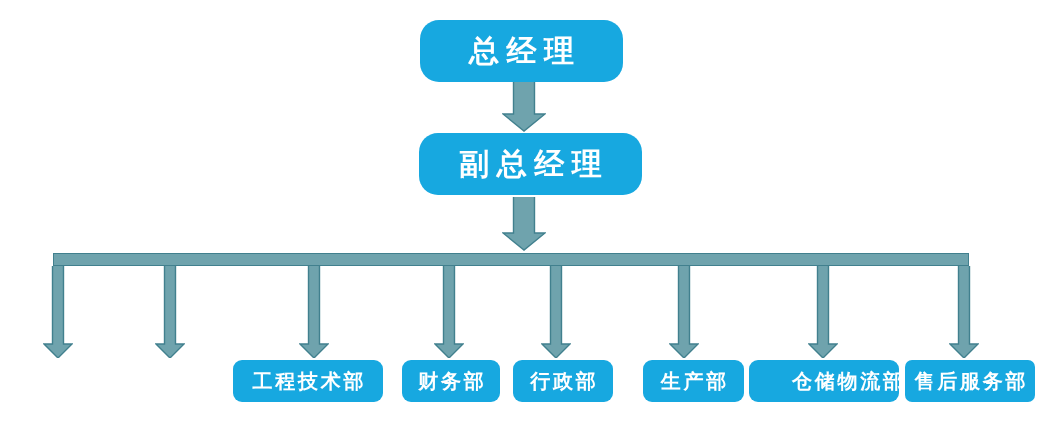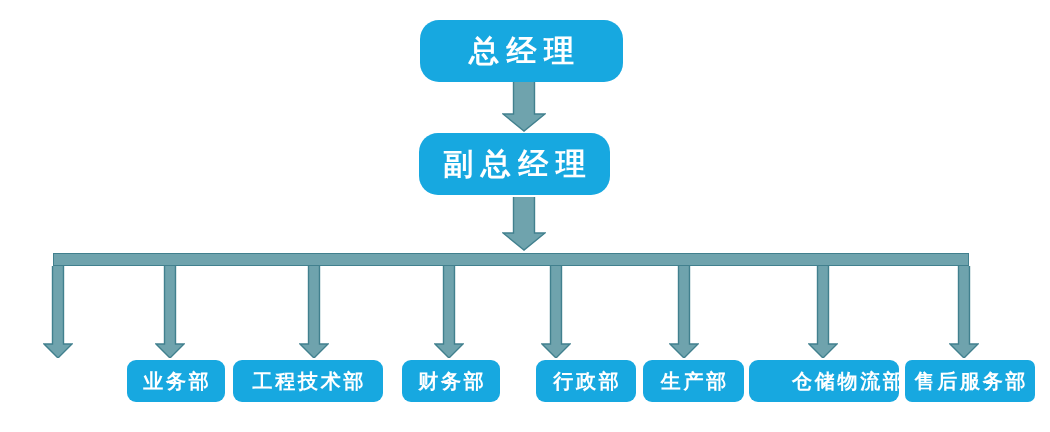--- a/index.html
+++ b/index.html
@@ -68,21 +68,21 @@
 <div class="canvas">
 
   <div class="node node-top" style="left:420px; top:20px; width:203px;border-radius:19px;">
     <span>总经理</span>
   </div>
 
   <svg class="arrow" style="left:502px; top:82px;" width="44" height="50" viewBox="0 0 44 50">
     <polygon points="11.5,-2 32.5,-2 32.5,32 43,32 22,49 1,32 11.5,32"></polygon>
   </svg>
 
-  <div class="node node-top" style="left:419px; top:133px; width:191px;">
+  <div class="node node-top" style="left:419px; top:133px; width:223px;">
     <span>副总经理</span>
   </div>
 
   <svg class="arrow" style="left:502px; top:197px;" width="44" height="54" viewBox="0 0 44 54">
     <polygon points="11.5,-2 32.5,-2 32.5,36 43,36 22,53 1,36 11.5,36"></polygon>
   </svg>
 
   <div class="connector-bar"></div>
 
   <svg class="arrow" style="left:43px;  top:266px;" width="30" height="92" viewBox="0 0 30 92">
@@ -103,30 +103,27 @@
   <svg class="arrow" style="left:669px; top:266px;" width="30" height="92" viewBox="0 0 30 92">
     <polygon points="9.5,-2 20.5,-2 20.5,78 29,78 15,92 1,78 9.5,78"></polygon>
   </svg>
   <svg class="arrow" style="left:808px; top:266px;" width="30" height="92" viewBox="0 0 30 92">
     <polygon points="9.5,-2 20.5,-2 20.5,78 29,78 15,92 1,78 9.5,78"></polygon>
   </svg>
   <svg class="arrow" style="left:949px; top:266px;" width="30" height="92" viewBox="0 0 30 92">
     <polygon points="9.5,-2 20.5,-2 20.5,78 29,78 15,92 1,78 9.5,78"></polygon>
   </svg>
 
-  <div class="node node-dept" style="left:127px; width:98px;">
-    <span>业务部</span>
-  </div>
   <div class="node node-dept" style="left:402px; width:98px;">
     <span>财务部</span>
   </div>
   <div class="node node-dept" style="left:233px; width:150px;">
     <span>工程技术部</span>
   </div>
-  <div class="node node-dept" style="left:536px; width:100px;font-family:Liberation Serif, serif;">
+  <div class="node node-dept" style="left:513px; width:100px;font-family:Liberation Serif, serif;">
     <span>行政部</span>
   </div>
   <div class="node node-dept" style="left:643px; width:101px;">
     <span>生产部</span>
   </div>
   <div class="node node-dept" style="left:749px; width:150px;padding-left:47px;">
     <span>仓储物流部</span>
   </div>
   <div class="node node-dept" style="left:905px; width:130px;border-radius:7px;">
     <span>售后服务部</span>

